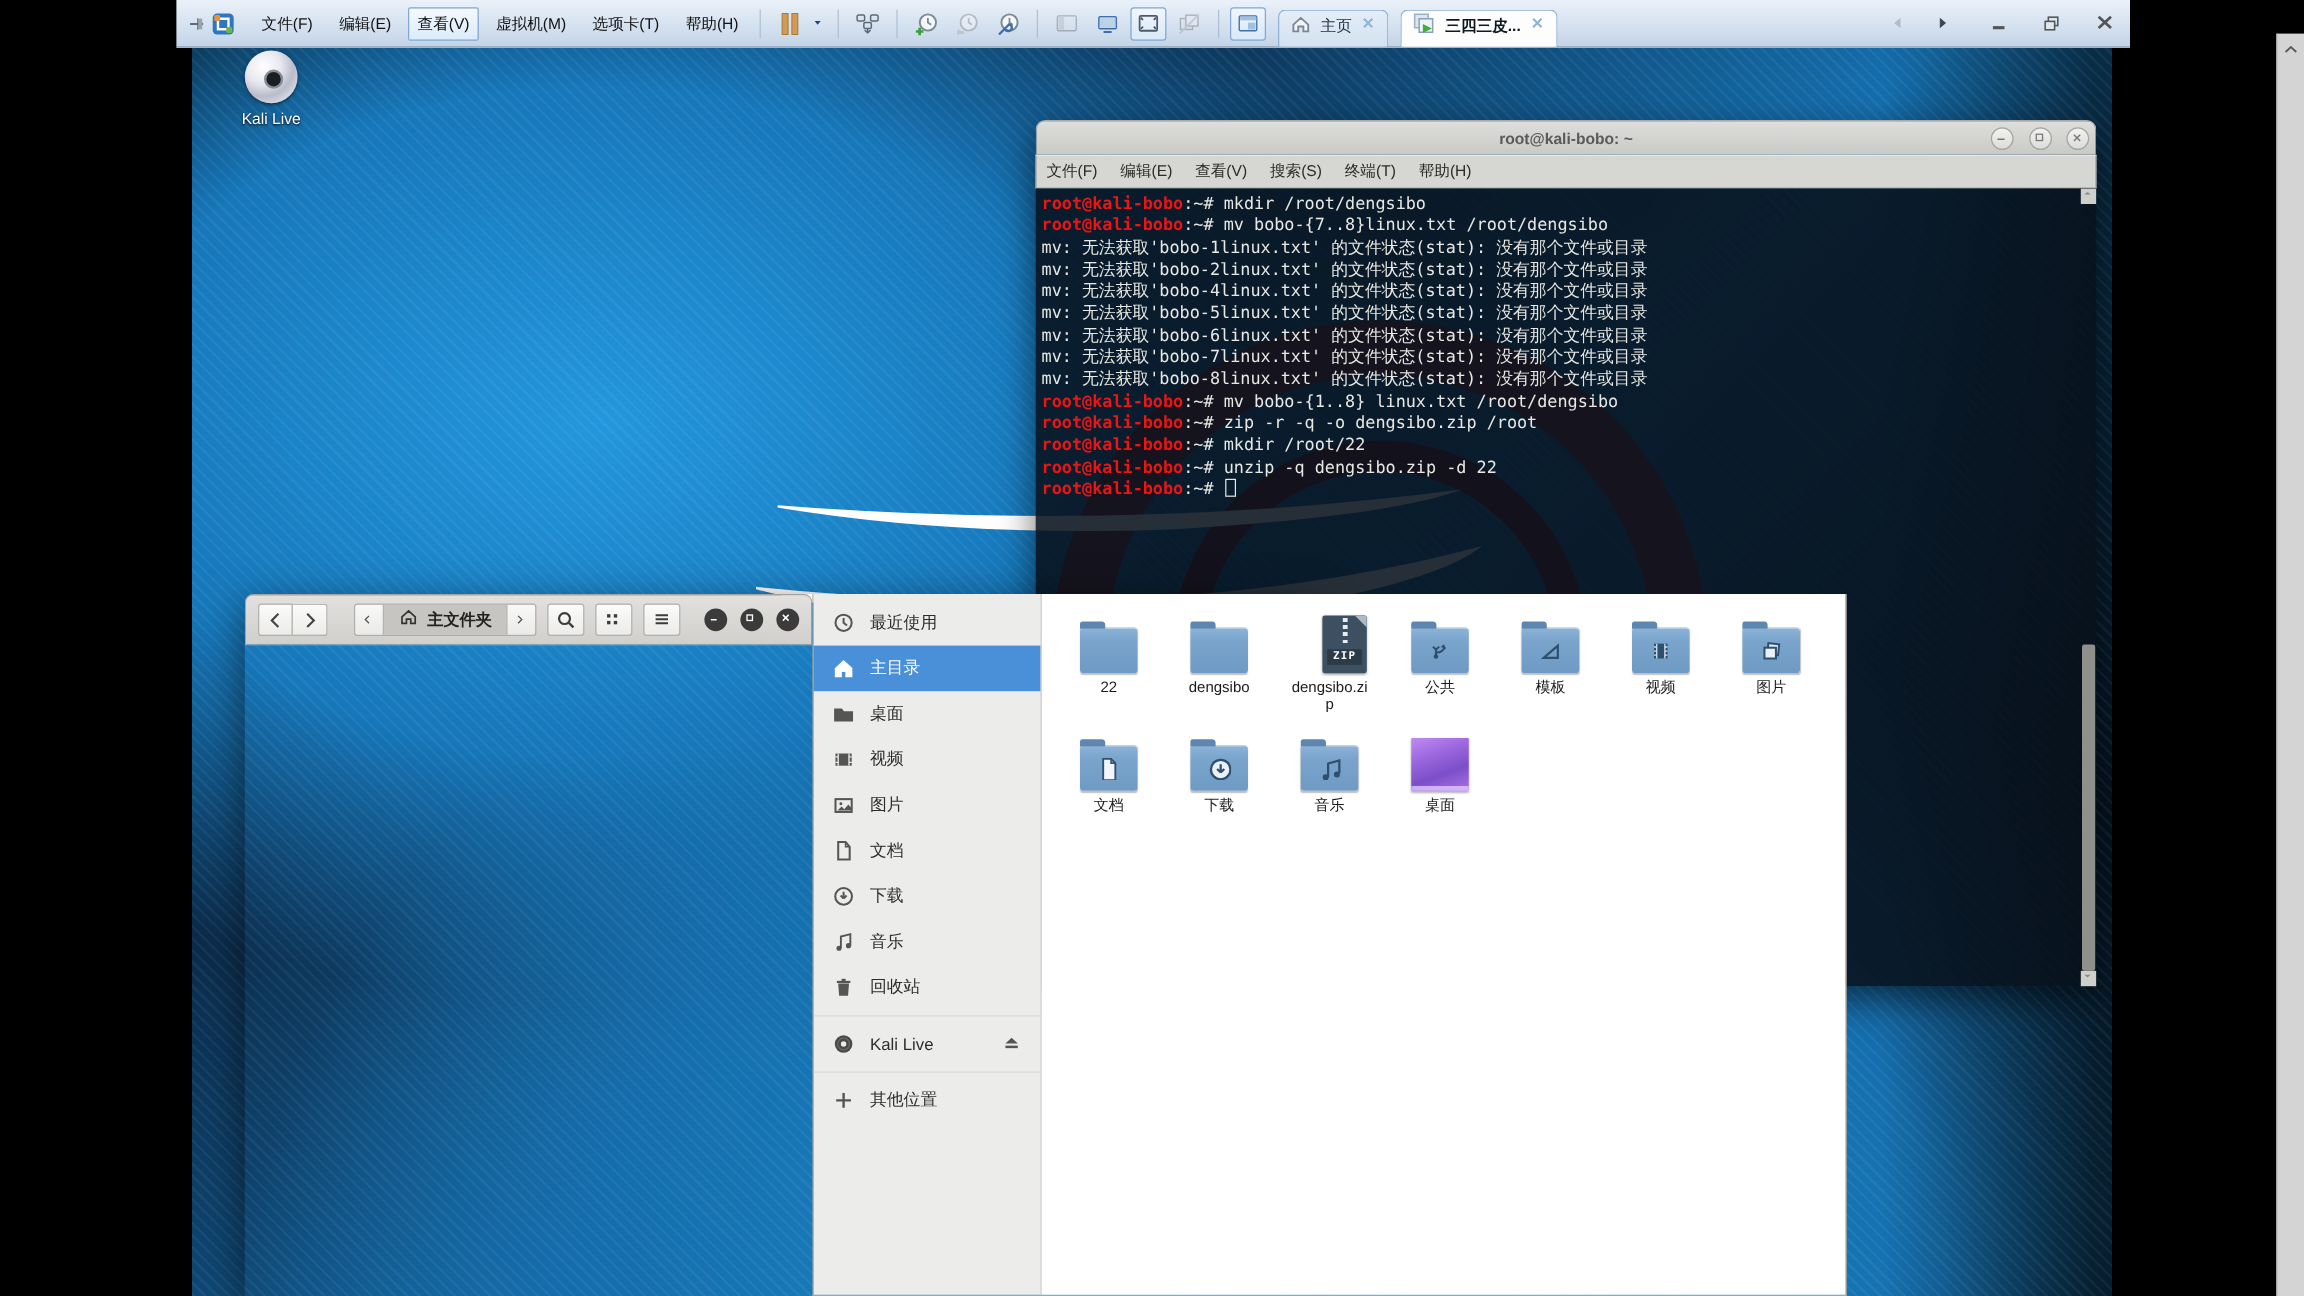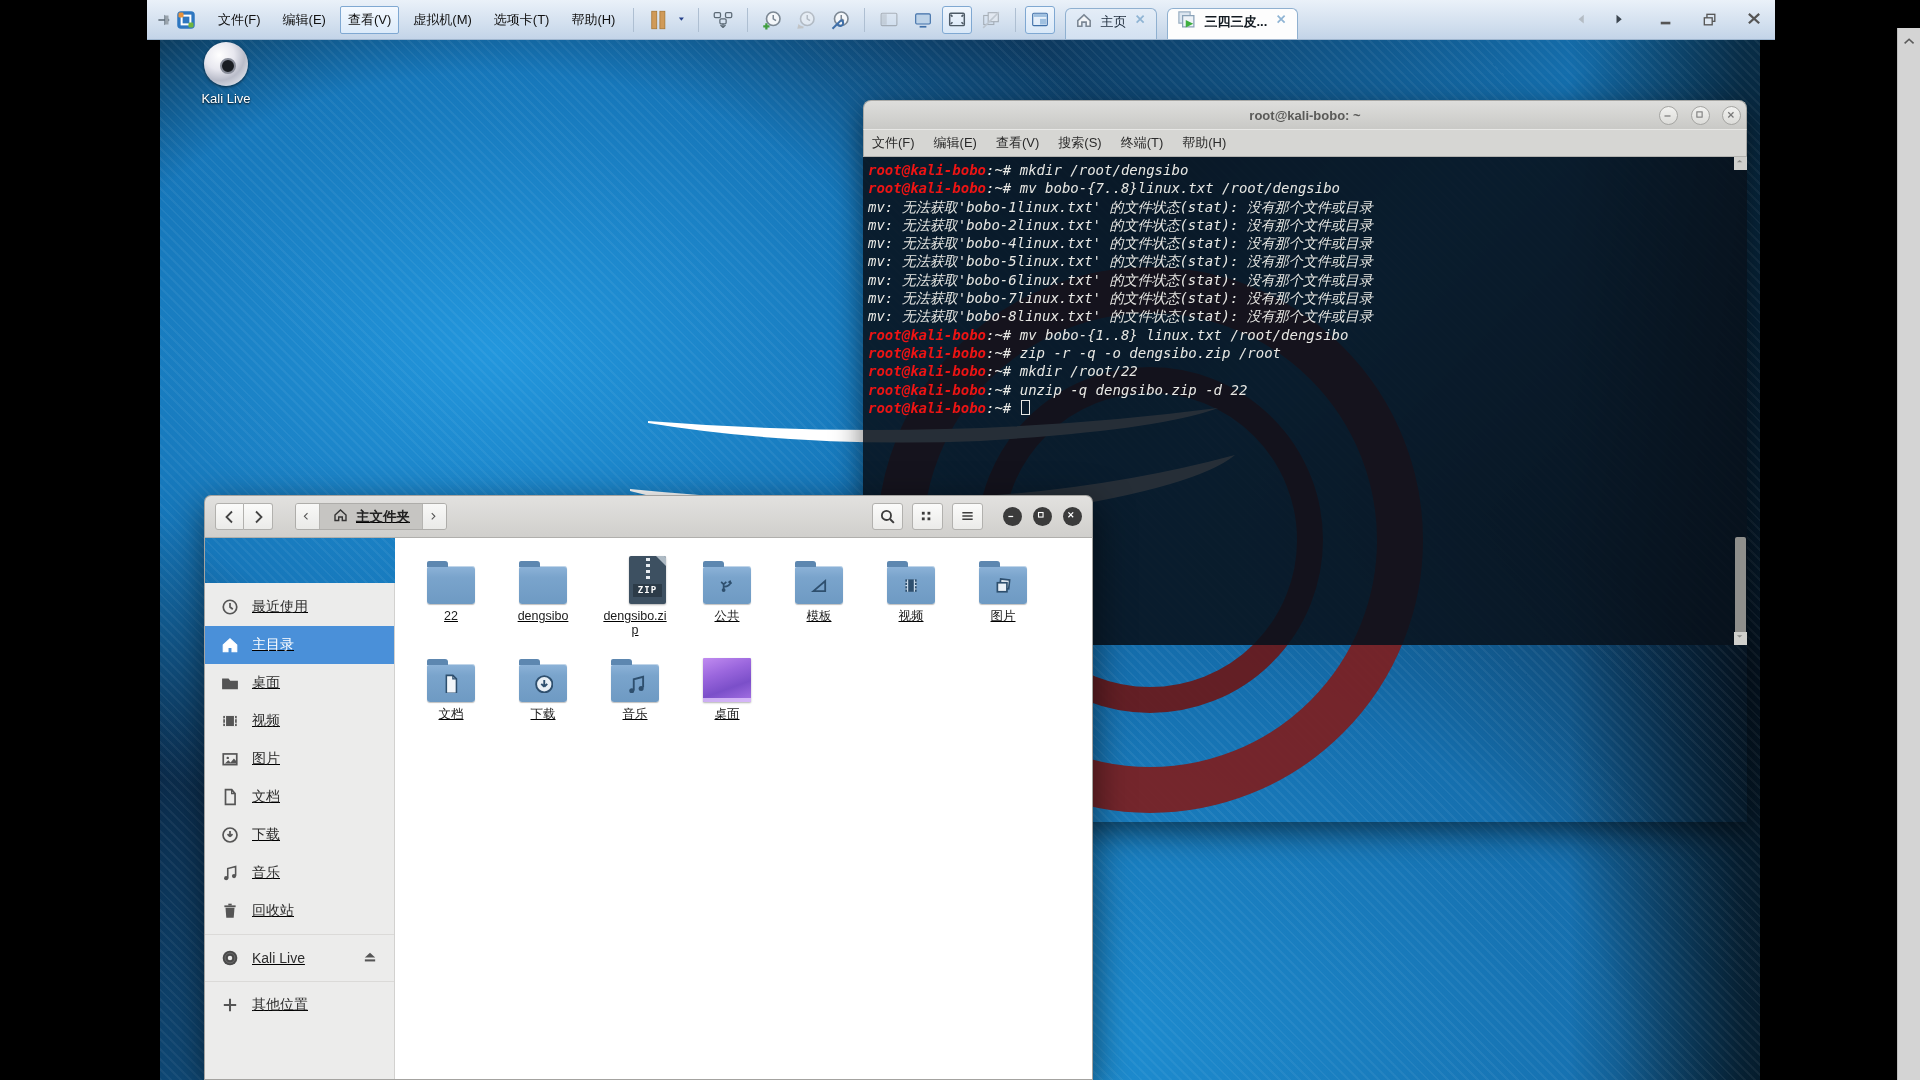--- a/index.html
+++ b/index.html
@@ -51,51 +51,51 @@
   #term{position:absolute;left:703px;top:60px;width:884px;height:722px;border-radius:8px 8px 0 0;
     box-shadow:0 10px 30px rgba(0,0,0,.55);}
   .t-titlebar{height:29px;background:linear-gradient(#dededc,#c9c9c6);border:1px solid #a9a9a6;border-bottom:none;
     border-radius:8px 8px 0 0;position:relative;display:flex;align-items:center;justify-content:center;}
   .t-title{font-size:13px;color:#5a5a58;font-weight:bold;}
   .t-btn{position:absolute;top:5px;width:19px;height:19px;border-radius:50%;background:linear-gradient(#f2f2f0,#dcdcd9);
     border:1px solid #a5a5a2;display:flex;align-items:center;justify-content:center;}
   .t-menubar{height:28px;background:#d6d6d3;border:1px solid #a9a9a6;border-top:1px solid #e8e8e6;border-bottom:1px solid #b3b3b0;
     display:flex;align-items:center;padding-left:8px;}
   .t-menu{font-size:13px;color:#2a2a2a;margin-right:19px;white-space:nowrap;}
-  .t-content{position:relative;height:488px;background:var(--term-bg);overflow:hidden;
+  .t-content{position:relative;height:665px;background:var(--term-bg);overflow:hidden;
     font-family:"DejaVu Sans Mono","Liberation Mono",monospace;font-size:14px;line-height:18.3px;color:#e8e8e4;
-    padding:4px 18px 0 5px;font-style:italic;}
+    padding:4px 18px 0 5px;}
   .t-line{white-space:pre;}
   .t-user{color:var(--prompt-red);font-weight:bold;}
   .t-cursor{display:inline-block;width:9px;height:15px;border:1px solid #e8e8e4;vertical-align:-2px;margin-left:1px;}
   .t-scroll{position:absolute;right:0;top:0;bottom:0;width:13px;}
   .t-scroll .sa{position:absolute;left:0;width:13px;height:13px;background:#cfcfcc;display:flex;align-items:center;justify-content:center;}
   .t-scroll .thumb{position:absolute;left:1px;width:11px;top:380px;height:272px;background:#8f8f8c;border-radius:2px;}
 
   
   #fm{position:absolute;left:44px;top:455px;width:889px;height:585px;border-radius:7px 7px 0 0;
-    box-shadow:0 12px 38px rgba(0,0,0,.6);display:flex;flex-direction:column;text-decoration:underline;}
+    box-shadow:0 12px 38px rgba(0,0,0,.6);display:flex;flex-direction:row;}
   .fm-toolbar{height:43px;background:linear-gradient(#e2e1df,#d0cfcc);border:1px solid #a4a3a0;border-bottom:1px solid #b0afac;
     border-radius:7px 7px 0 0;display:flex;align-items:center;padding:0 10px;flex:0 0 auto;}
   .fm-navbtn{width:29px;height:27px;border:1px solid #b2b1ae;background:linear-gradient(#fbfbfa,#ebebe9);
     display:inline-flex;align-items:center;justify-content:center;}
   .fm-navbtn.first{border-radius:3px 0 0 3px;}
   .fm-navbtn.last{border-radius:0 3px 3px 0;border-left:none;}
   .pathbar{display:inline-flex;margin-left:22px;height:27px;border:1px solid #aeadaa;border-radius:3px;overflow:hidden;}
   .pseg{display:inline-flex;align-items:center;justify-content:center;background:linear-gradient(#f8f8f7,#eaeae8);
     border-right:1px solid #b5b4b1;padding:0 6px;}
   .pseg.current{background:#c6c5c2;padding:0 12px;}
   .pseg.last{border-right:none;}
   .pseg .plabel{font-size:13.5px;color:#222;margin-left:7px;font-weight:bold;}
   .fm-sp{flex:1;}
   .fm-toolbtn{width:31px;height:27px;border:1px solid #b2b1ae;border-radius:3px;background:linear-gradient(#fbfbfa,#ebebe9);
     display:inline-flex;align-items:center;justify-content:center;margin-left:9px;}
   .fm-winbtn{width:19px;height:19px;border-radius:50%;background:#3b3b3b;display:inline-flex;align-items:center;justify-content:center;margin-left:11px;}
   .fm-body{flex:1;display:flex;min-height:0;border:1px solid #a4a3a0;border-top:none;}
-  .fm-sidebar{width:190px;background:#ececeb;border-right:1px solid #d2d1cf;padding-top:5px;margin-top:45px;}
+  .fm-sidebar{width:190px;background:#ececeb;border-right:1px solid #d2d1cf;padding-top:5px;}
   .sb-item{height:38px;display:flex;align-items:center;padding-left:15px;font-size:14px;color:#2d2d2d;position:relative;}
   .sb-item .sb-ic{width:20px;height:20px;margin-right:12px;display:inline-flex;align-items:center;justify-content:center;color:#555;}
   .sb-item.selected{background:var(--accent);color:#fff;}
   .sb-item.selected .sb-ic svg *{stroke:#fff;fill:#fff;}
   .sb-item .eject{position:absolute;right:16px;top:11px;}
   .sb-sep{height:1px;background:#dbdad8;margin:4px 0;}
   .fm-content{flex:1;background:#fff;padding:14px 0 0 10px;}
   .grid{display:flex;flex-wrap:wrap;width:660px;}
   .cell{width:92px;height:96px;text-align:center;margin-bottom:2px;}
   .cicon{height:52px;display:flex;align-items:flex-end;justify-content:center;}

